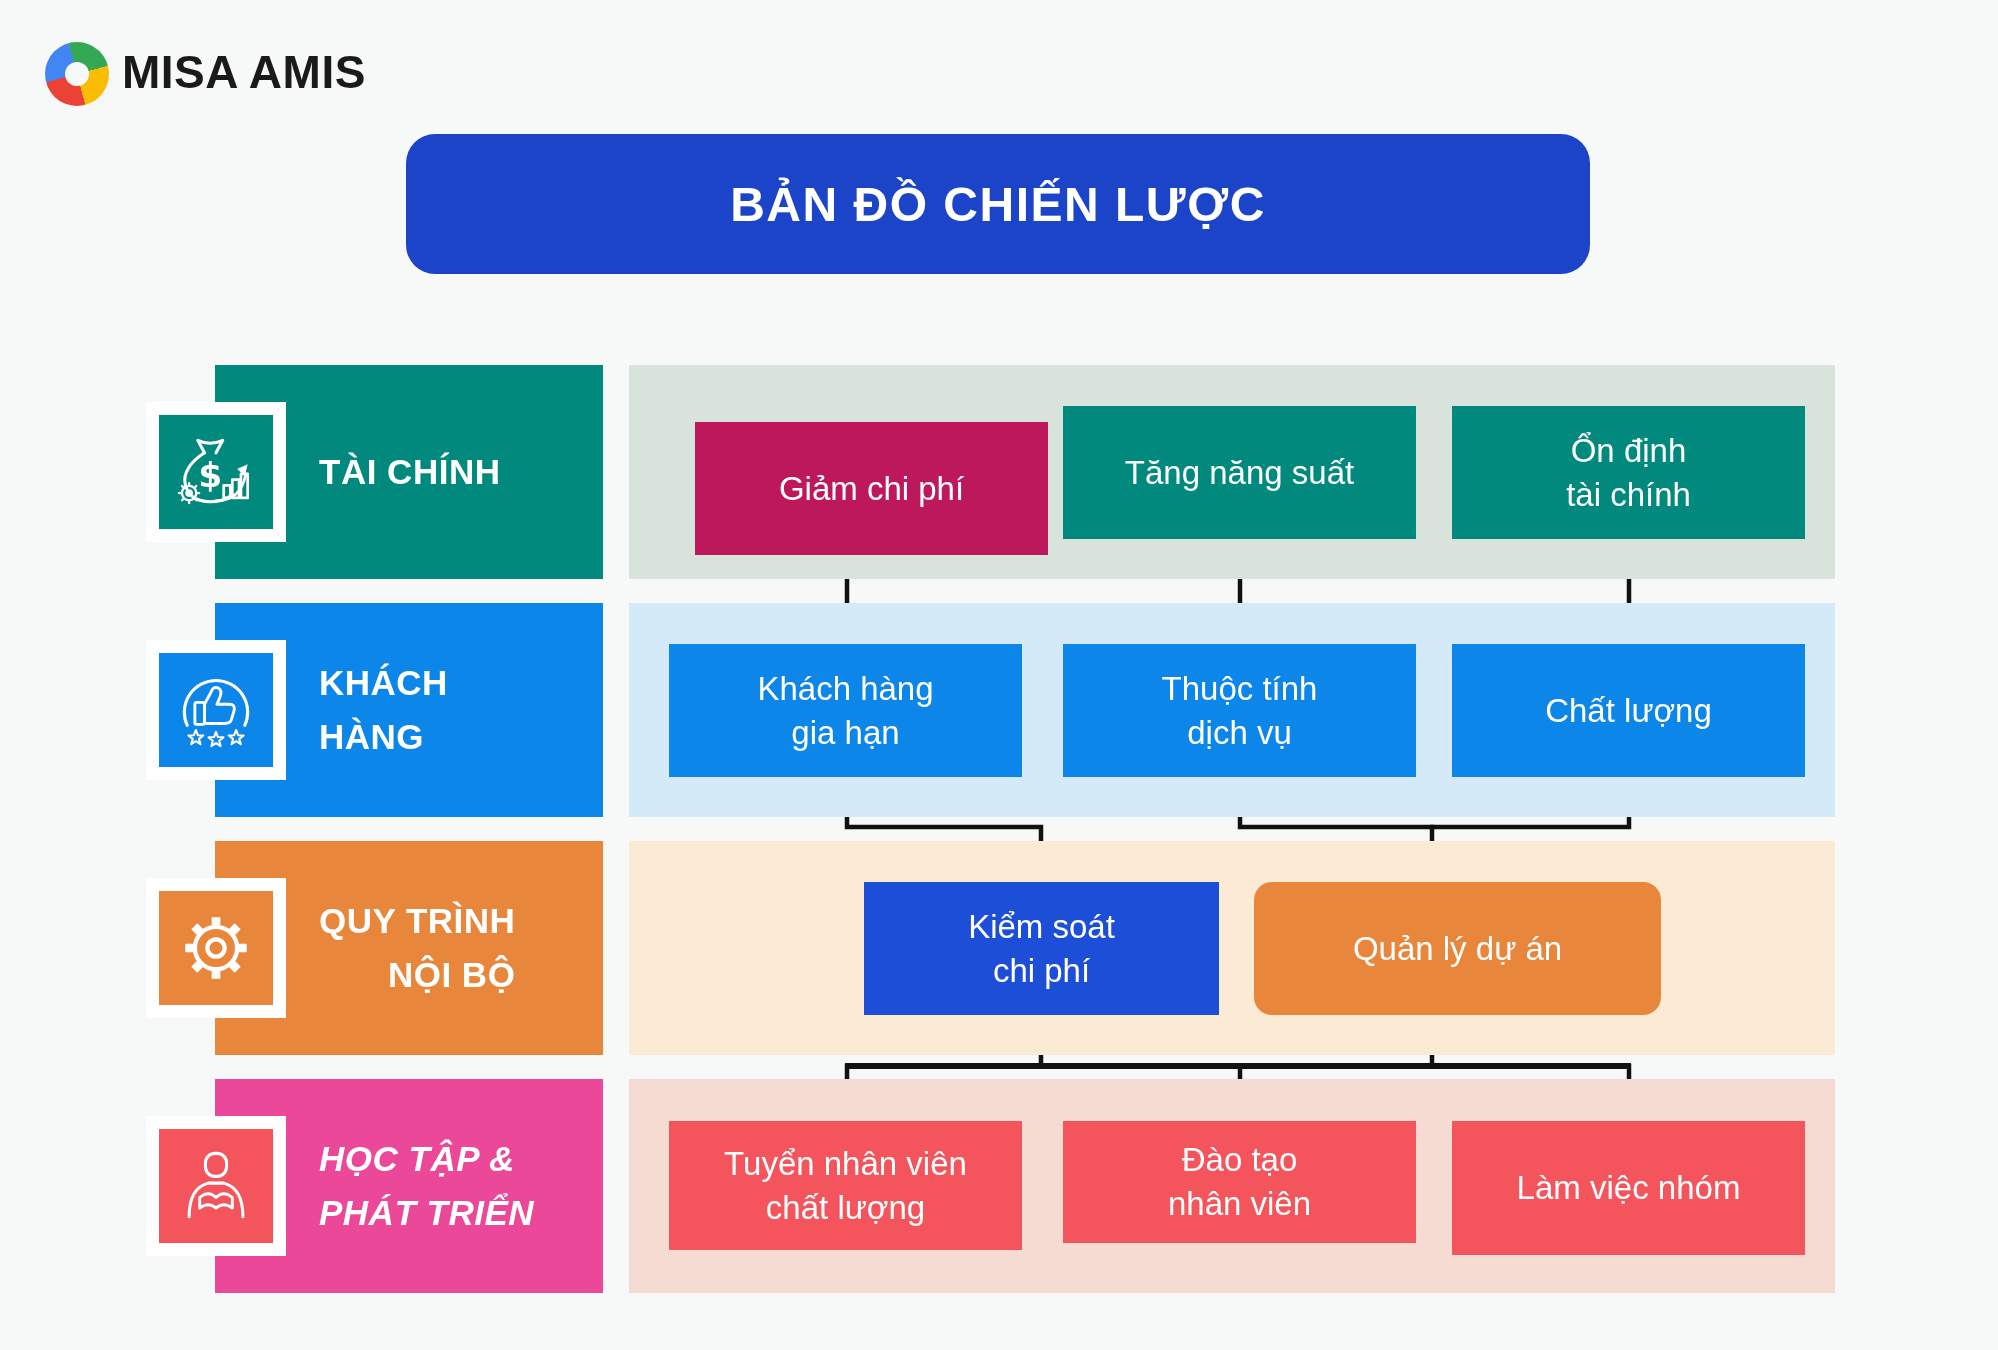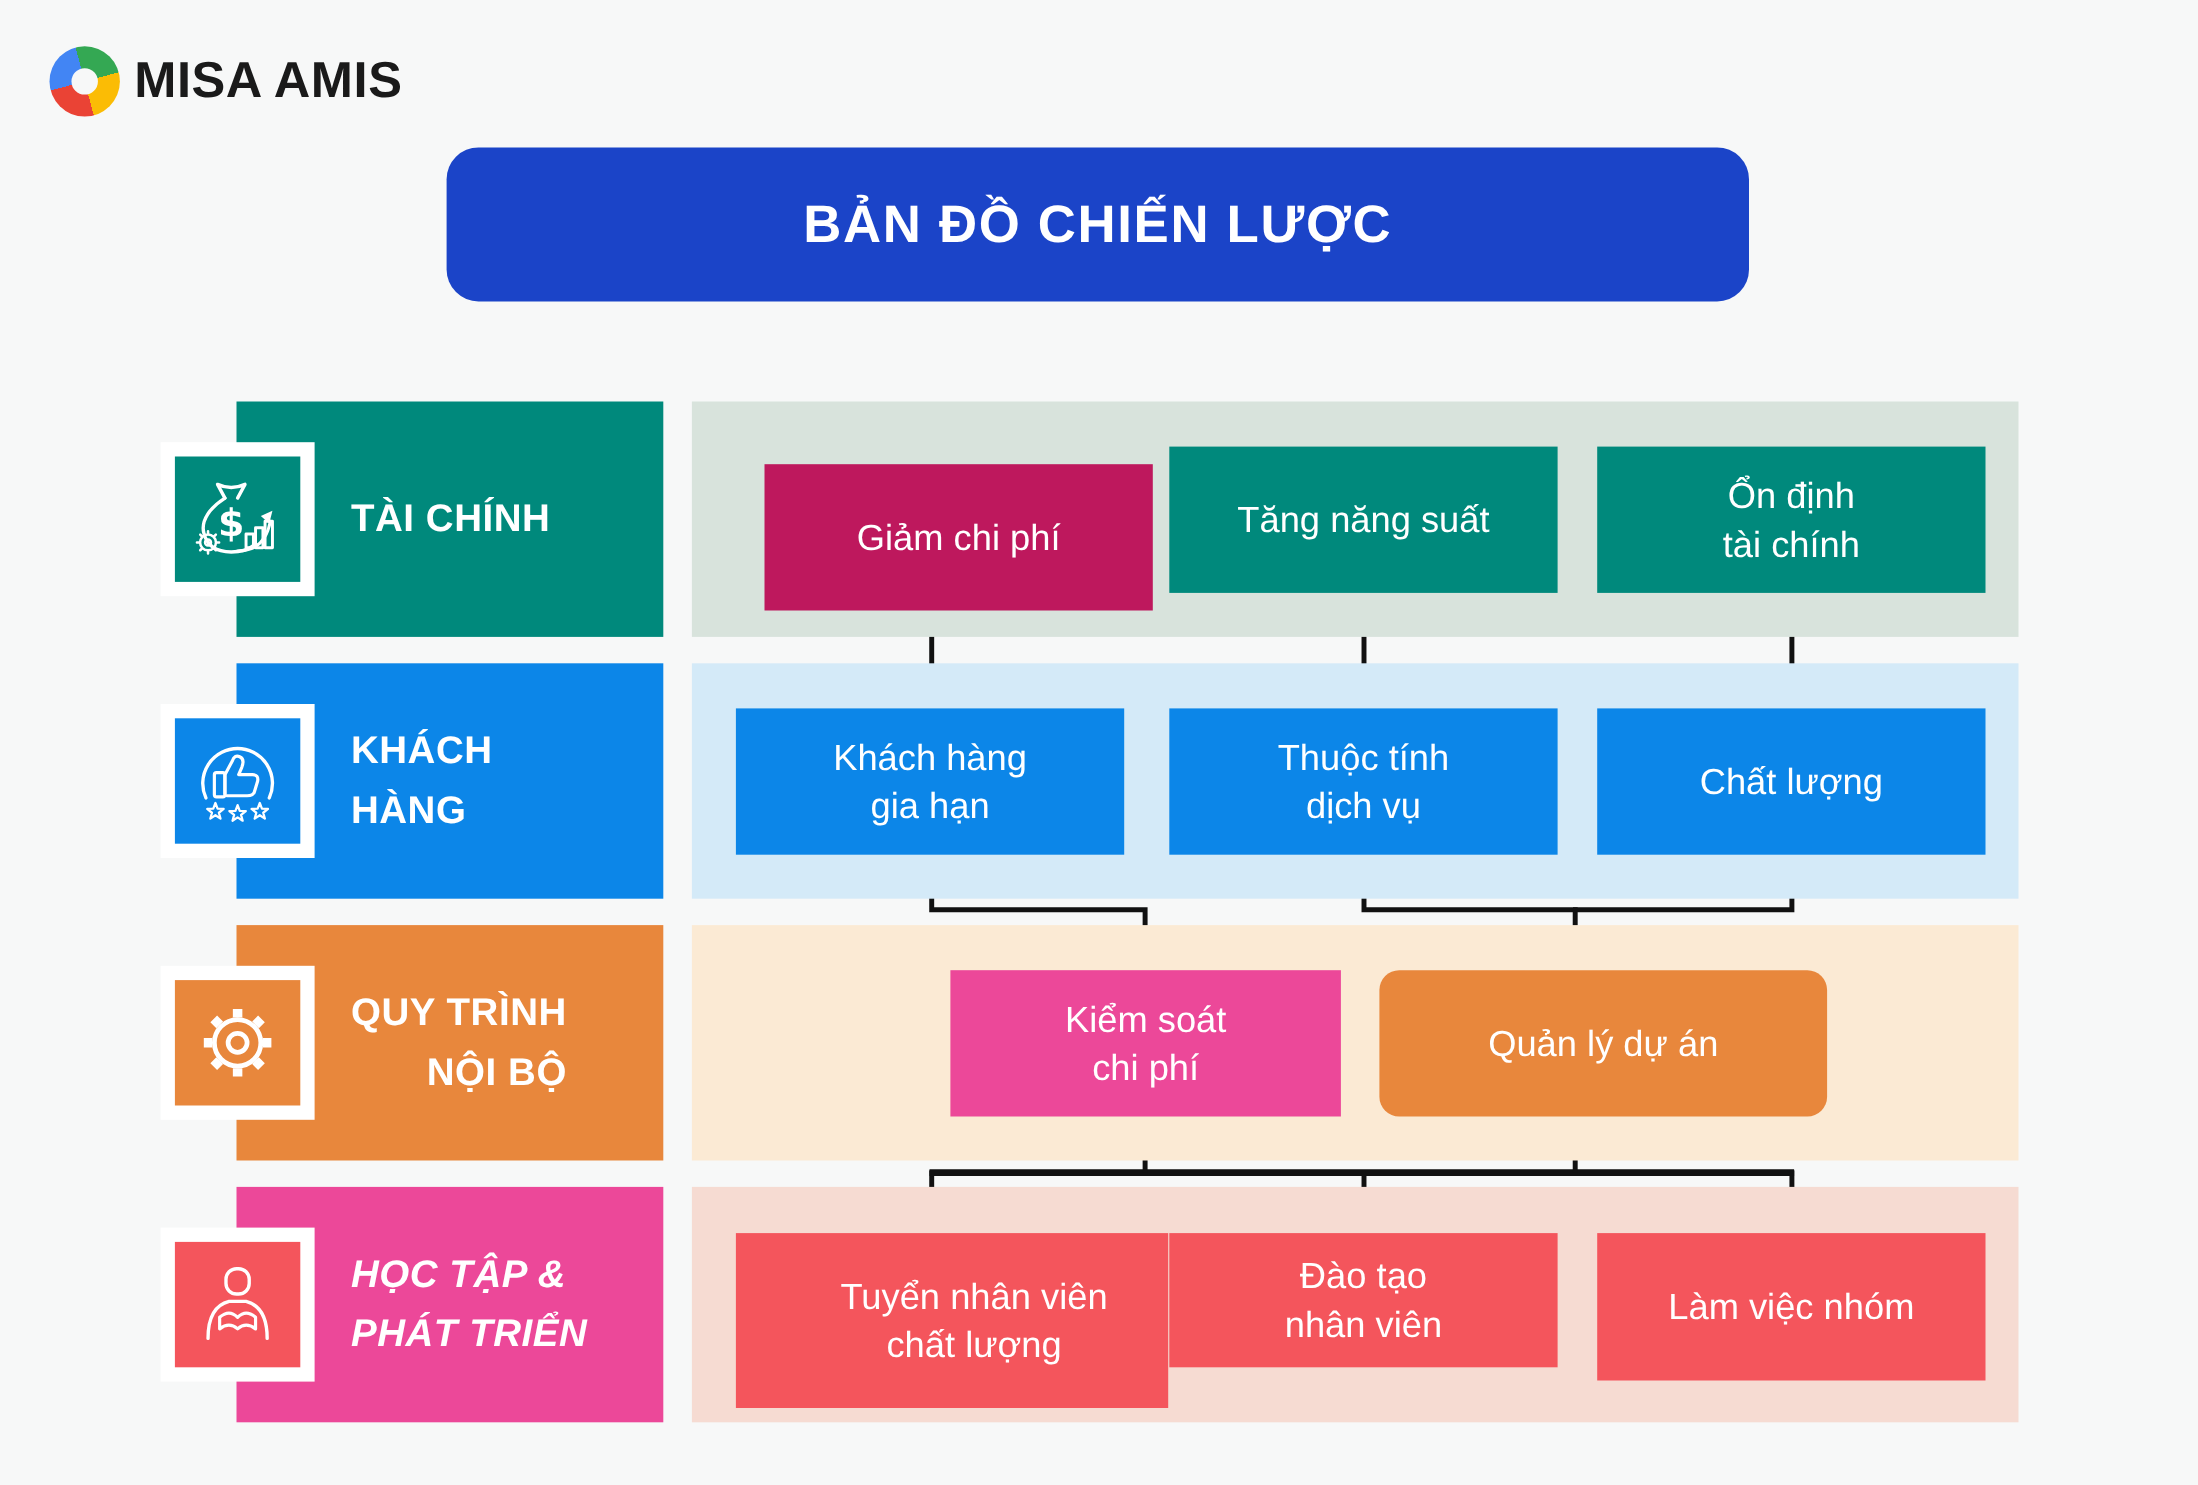--- a/index.html
+++ b/index.html
@@ -167,21 +167,21 @@
         <g stroke="#fff" fill="none">
           <g stroke-width="9" stroke-linecap="butt">
             <path d="M74,50 L82,50 M66.97,66.97 L72.6,72.6 M50,74 L50,82 M33.03,66.97 L27.4,72.6 M26,50 L18,50 M33.03,33.03 L27.4,27.4 M50,26 L50,18 M66.97,33.03 L72.6,27.4"></path>
           </g>
           <circle cx="50" cy="50" r="22" stroke-width="4.5"></circle>
           <circle cx="50" cy="50" r="9" stroke-width="4.5"></circle>
         </g>
       </svg>
     </div>
   </div>
-  <div class="node" style="top: 882px; left: 864px; width: 355px; background: #ec4899;">
+  <div class="node" style="top: 882px; left: 864px; width: 355px; background: #1d4ed8;">
     <span>Kiểm soát
 chi phí</span>
   </div>
   <div class="node" style="top: 882px; left: 1254px; width: 407px; background: rgb(232, 135, 60); border-radius: 18px;">
     <span>Quản lý dự án</span>
   </div>
 
   <div class="band" style="top: 1079px; background: rgb(246, 219, 210);"></div>
   <div class="label-box" style="top: 1079px; background: #ec4899; font-style: italic;">
     <span>HỌC TẬP &amp;
@@ -191,21 +191,21 @@
     <div class="icon-inner" style="background: rgb(244, 85, 92);">
       <svg viewBox="0 0 100 100">
         <g class="ic">
           <rect x="39" y="16" width="22" height="24" rx="10"></rect>
           <path d="M22,82 Q22,52 42,47 L58,47 Q78,52 78,82"></path>
           <path d="M33,62 Q42,54 50,62 Q58,54 67,62 L67,73 Q58,66 50,73 Q42,66 33,73 Z" stroke-width="3"></path>
         </g>
       </svg>
     </div>
   </div>
-  <div class="node" style="top: 1121px; left: 669px; height: 159px; background: rgb(244, 85, 92); padding-left: 40px;">
+  <div class="node" style="top: 1121px; left: 669px; height: 129px; background: rgb(244, 85, 92);">
     <span>Tuyển nhân viên
 chất lượng</span>
   </div>
   <div class="node" style="top: 1121px; left: 1063px; height: 122px; background: rgb(244, 85, 92);">
     <span>Đào tạo
 nhân viên</span>
   </div>
   <div class="node" style="top: 1121px; left: 1452px; height: 134px; background: rgb(244, 85, 92);">
     <span>Làm việc nhóm</span>
   </div>

